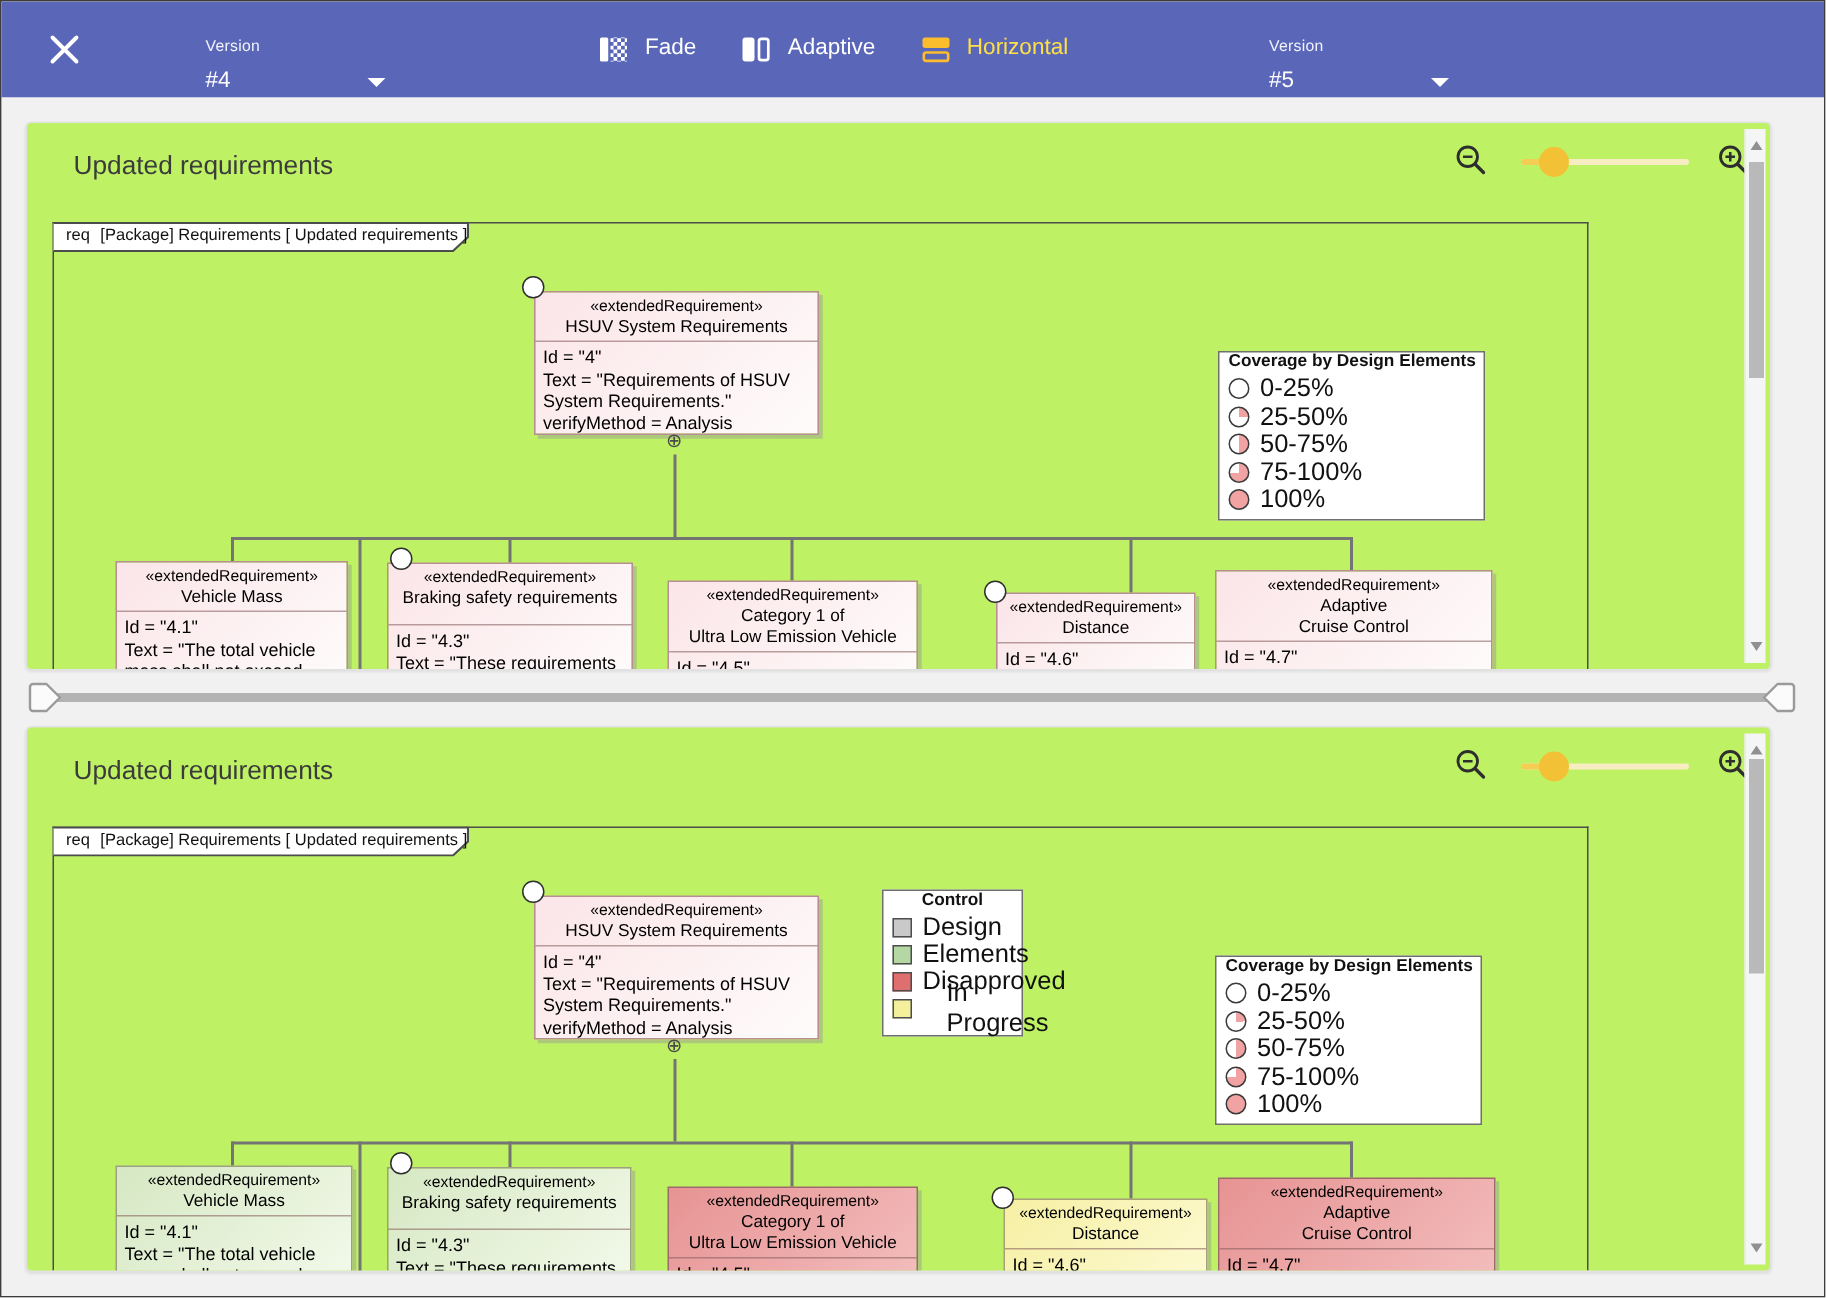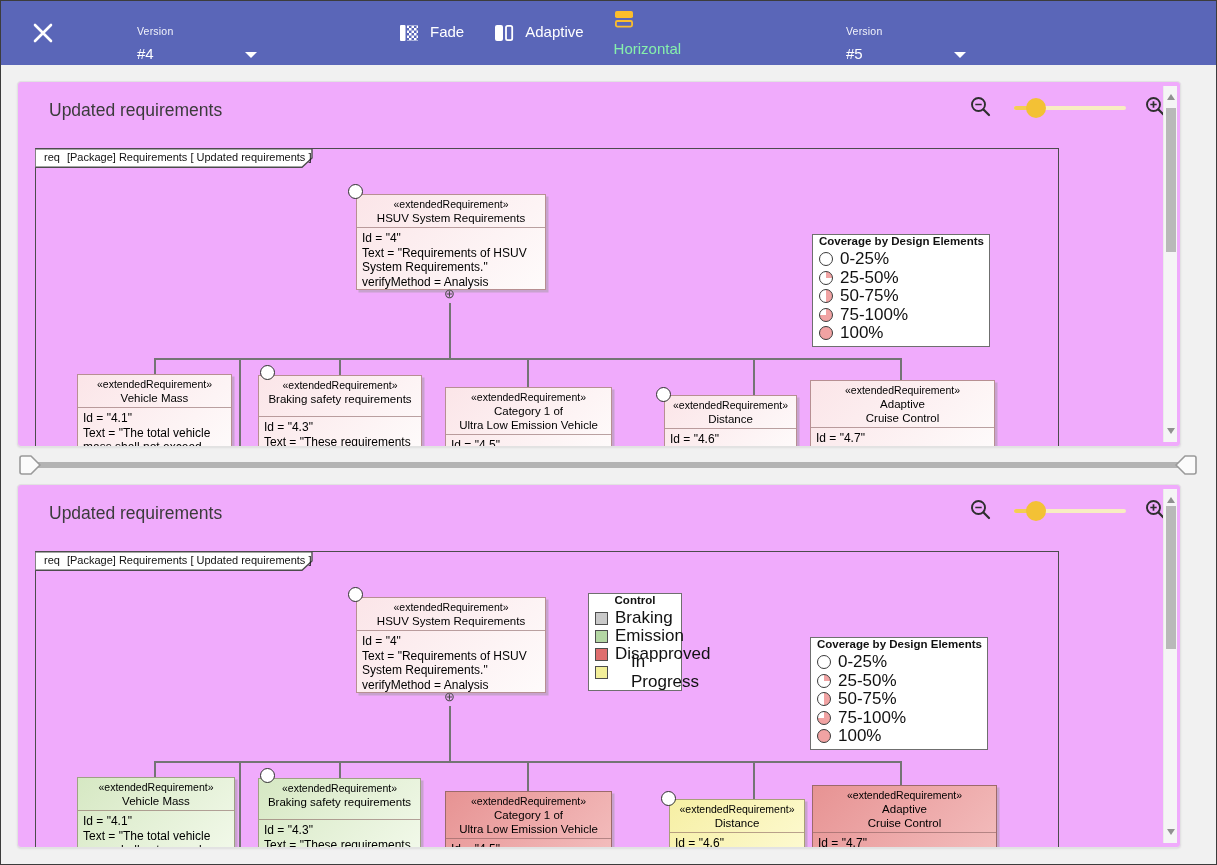--- a/index.html
+++ b/index.html
@@ -21,28 +21,28 @@
   .ver-right { left:834px; }
   .ver-label { font-size:10.5px; padding-left:11px; color:#f2f3fb; letter-spacing:.2px;margin-top:16px; }
   .ver-row   { position:relative; height:28px; margin-top:4px; }
   .ver-value { position:absolute; left:11px; top:4px; font-size:15px; color:#fff; }
   .caret { position:absolute; right:14px; top:11px; width:0; height:0;
            border-left:6px solid transparent; border-right:6px solid transparent;
            border-top:6px solid #fff; }
   .ver-underline { height:0; border-bottom:1.6px solid #fdfdfd; }
   .modes { position:absolute; left:398px; top:18px; height:28px; display:flex; align-items:center; gap:30px; }
   .mode { display:flex; align-items:flex-start; gap:11px; font-size:15px; color:#fff; cursor:pointer; }
-  .mode.active { color:#86efac;flex-direction:column; }
+  .mode.active { color:#fde047; }
   .mode .mi { width:20px; height:20px; display:inline-block; }
 
   
   .content { position:absolute; left:0; top:64px; width:1217px; height:801px; background:#f1f1f1; }
 
   .panel {
-    position:absolute; left:16px; width:1164px; background:#f0abfc;
+    position:absolute; left:16px; width:1164px; background:#bef264;
     border:1px solid #e2e2e2; border-radius:4px; overflow:hidden;
     box-shadow:0 1px 2px rgba(0,0,0,.08);
   }
   .panel-1 { top:16px;  height:366px; }
   .panel-2 { top:419px; height:364px; }
   .panel-title { position:absolute; left:31px; top:18px; font-size:17.5px; color:#3b3b3b; }
 
   
   .zoom-btn { position:absolute; top:13px; width:24px; height:24px; cursor:pointer; }
   .zo { left:951px; } .zi { left:1126px; }
@@ -396,25 +396,25 @@
           <div>System Requirements."</div>
           <div>verifyMethod = Analysis</div>
         </div>
       </div>
       <div class="anchor-plus" style="left:426px; top:206px;">⊕</div>
 
       <div class="legend" style="left:570px; top:108px; width:94px; height:98px;">
         <div class="lg-title">Control</div>
         <div class="lg-row" style="height:18px;">
             <span class="swatch" style="background: rgb(201, 201, 201);"></span>
-            <span class="lg-label">Braking</span>
+            <span class="lg-label">Design</span>
           </div>
         <div class="lg-row" style="height:18px;">
             <span class="swatch" style="background: rgb(180, 215, 164);"></span>
-            <span class="lg-label">Emission</span>
+            <span class="lg-label">Elements</span>
           </div>
         <div class="lg-row" style="height:18px;">
             <span class="swatch" style="background: rgb(223, 110, 110);"></span>
             <span class="lg-label">Disapproved</span>
           </div>
         <div class="lg-row" style="height:18px;gap:23px;">
             <span class="swatch" style="background: rgb(243, 239, 154);"></span>
             <span class="lg-label">In Progress</span>
           </div>
       </div>

